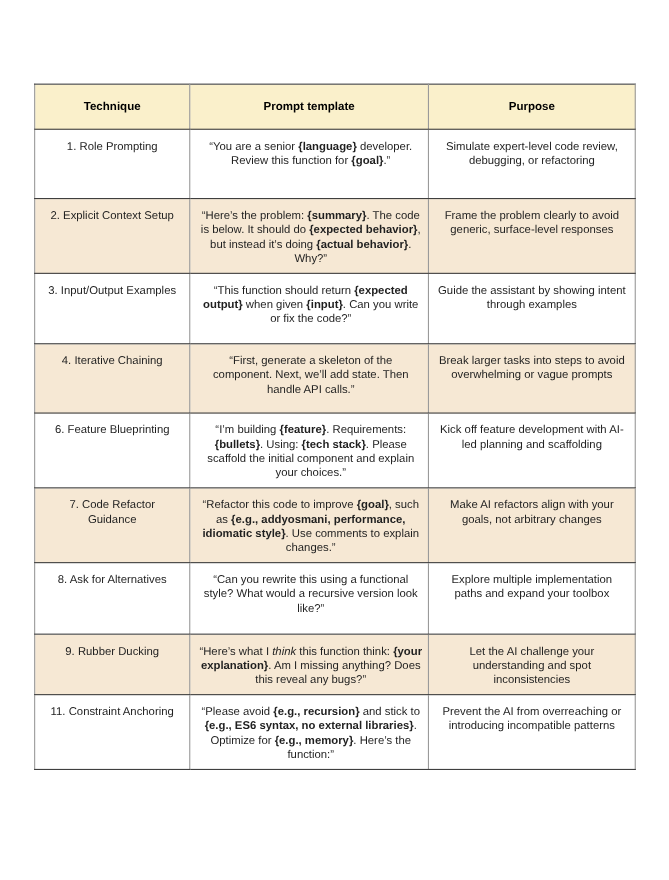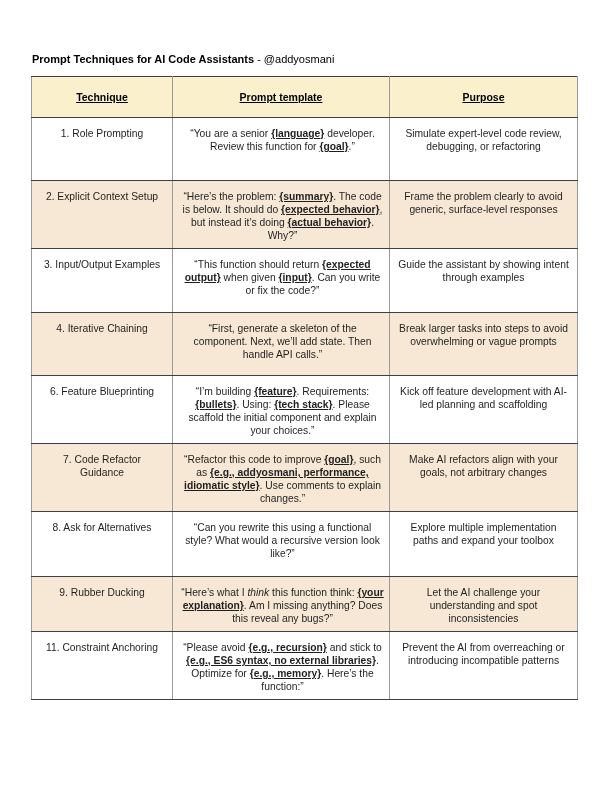--- a/index.html
+++ b/index.html
@@ -53,21 +53,20 @@
     border-right: 1px solid var(--vborder);
   }
   th {
     height: 41px;
     background: var(--header-bg);
     font-size: 10.5px;
     font-weight: bold;
     text-align: center;
     vertical-align: middle;
     color: #000;
-    text-decoration: underline;
   }
   td {
     vertical-align: top;
     padding: 9px 8px 6px 8px;
     font-size: 10.3px;
     line-height: 13px;
     background: var(--plain-bg);
     text-align: center;
   }
   td.prompt-cell { padding-right: 5px; }
@@ -76,31 +75,28 @@
   tbody tr:nth-child(1)  { height: 63px; }
   tbody tr:nth-child(2)  { height: 65px; }
   tbody tr:nth-child(3)  { height: 64px; }
   tbody tr:nth-child(4)  { height: 63px; }
   tbody tr:nth-child(5)  { height: 67px; }
   tbody tr:nth-child(6)  { height: 67px; }
   tbody tr:nth-child(7)  { height: 65px; }
   tbody tr:nth-child(8)  { height: 48px; }
   tbody tr:nth-child(9)  { height: 67px; }
   tbody tr:nth-child(10) { height: 61px; }
-  .b { font-weight: bold; text-decoration: underline; }
+  .b { font-weight: bold; }
   .i { font-style: italic; }
 </style>
 </head>
 <body>
 
 <div class="page">
 
-  <div class="doc-title">
-    <span class="t-bold">Prompt Techniques for AI Code Assistants</span><span> - @addyosmani</span>
-  </div>
 
   <table class="grid">
     <colgroup>
       <col class="c1">
         <col class="c2">
         <col class="c3">
     </colgroup>
     <thead>
       <tr>
         <th>Technique</th>

